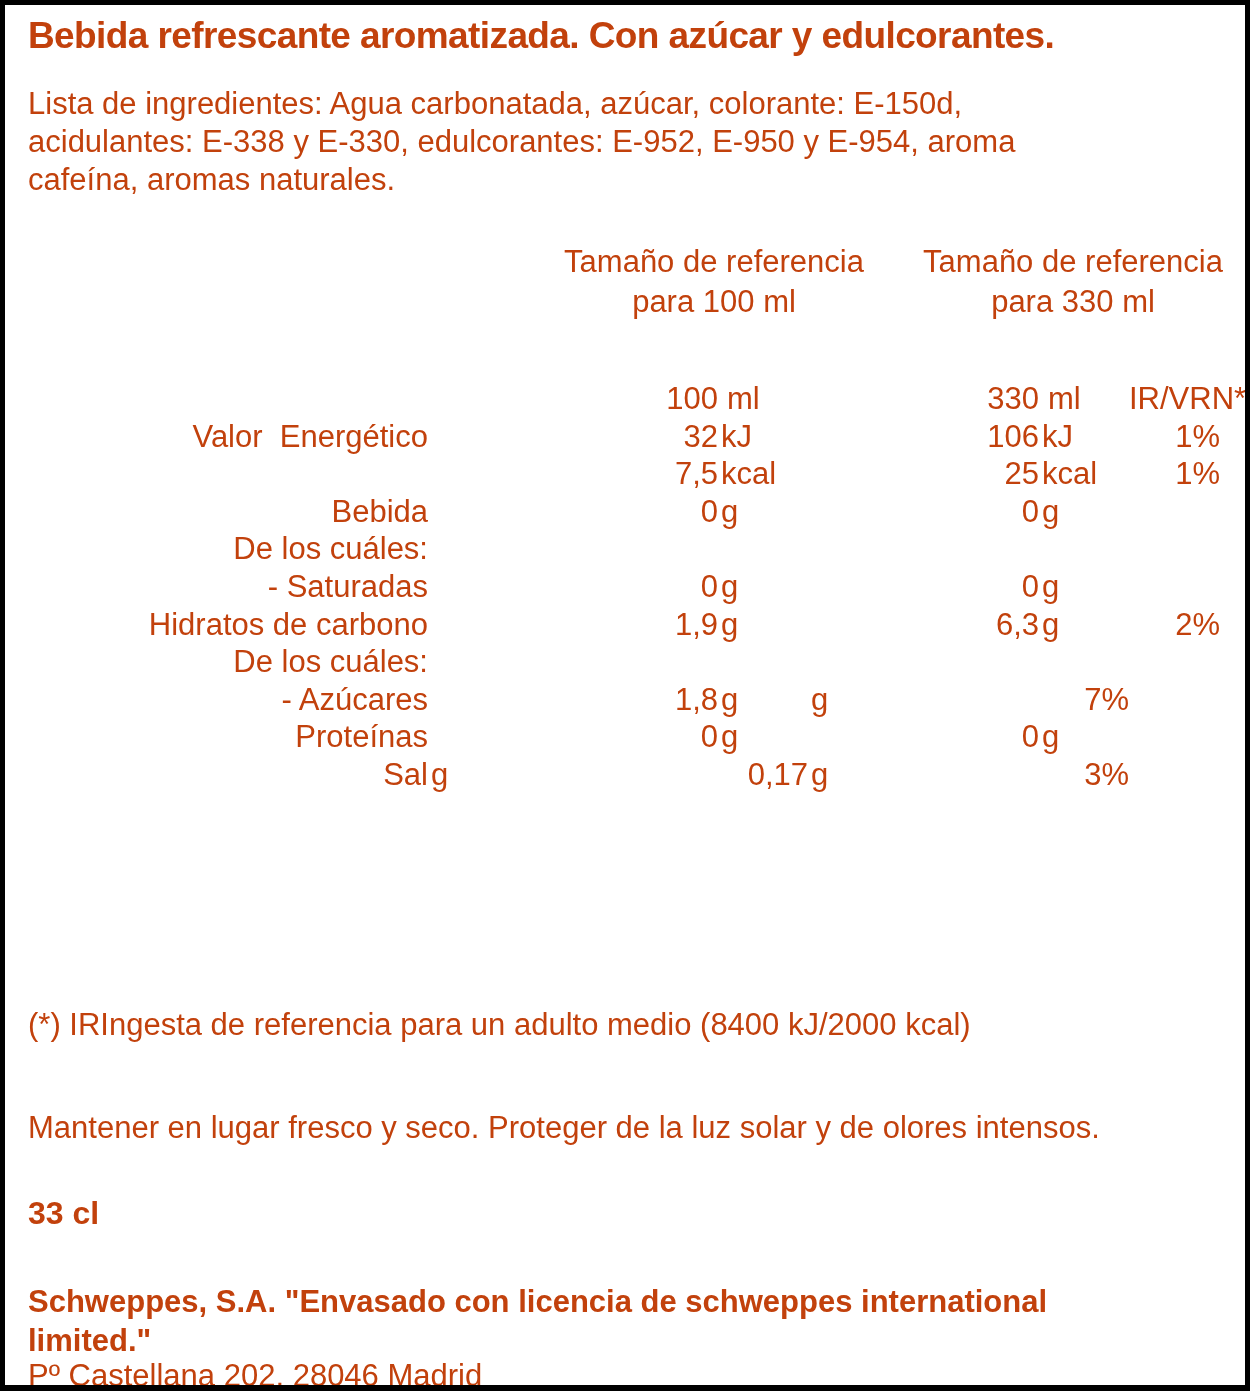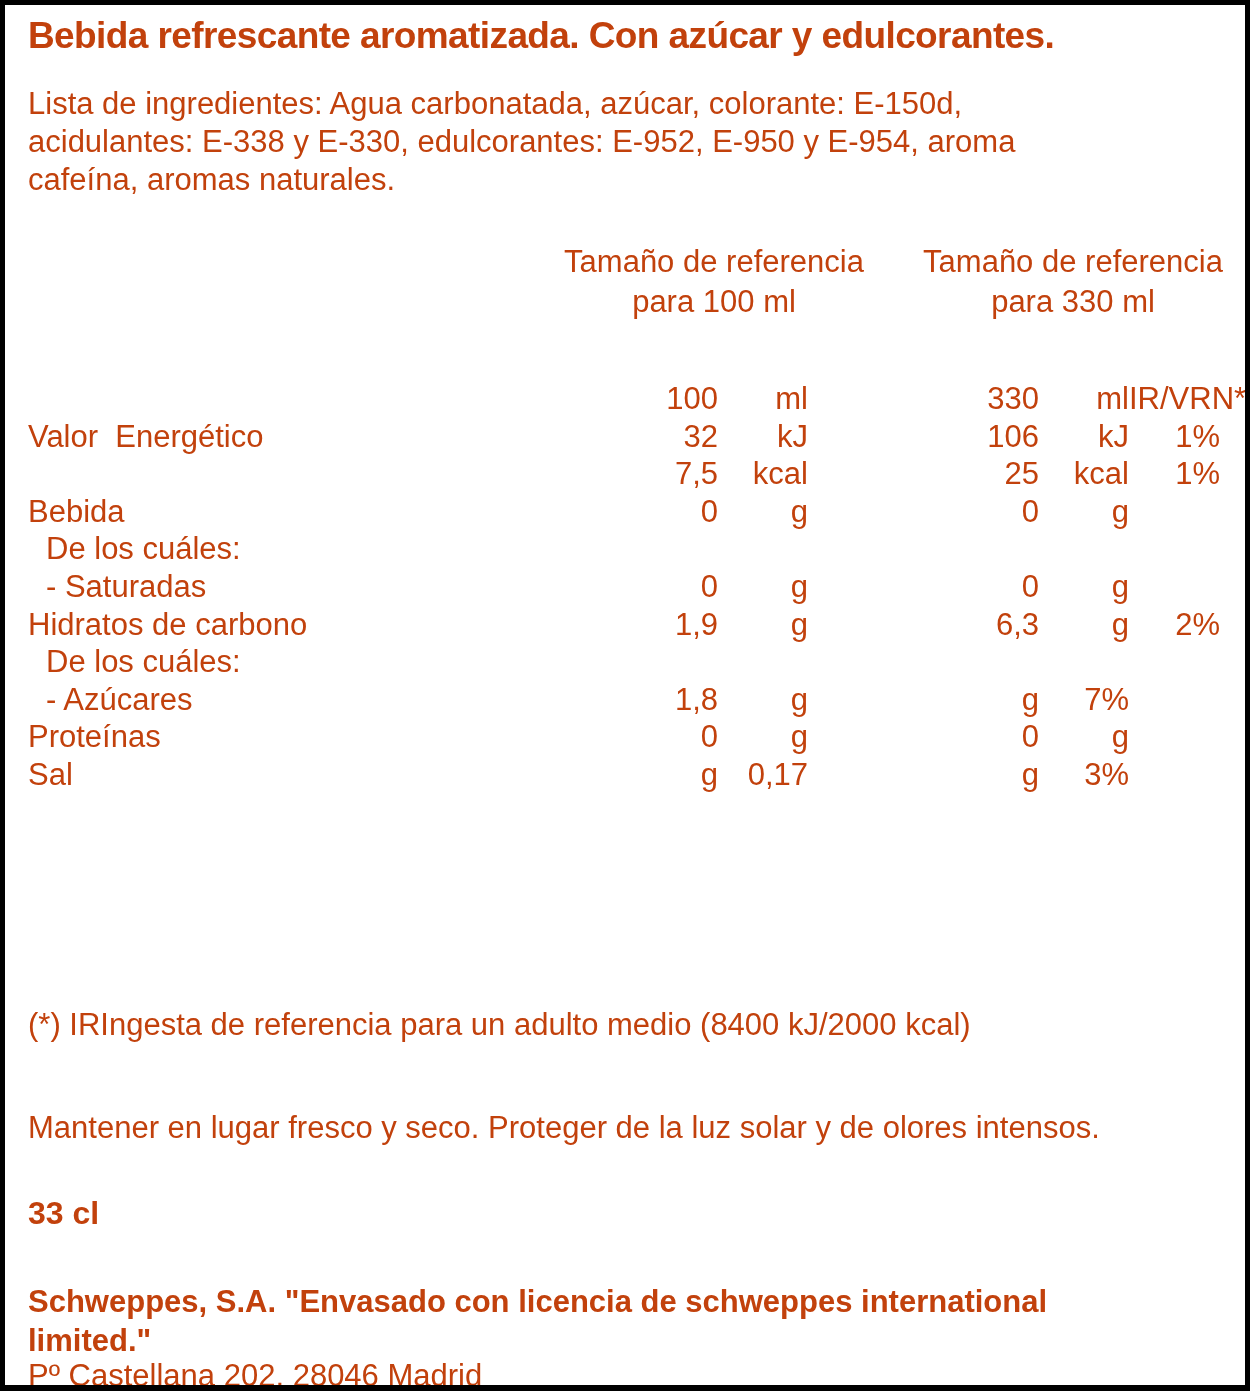--- a/index.html
+++ b/index.html
@@ -36,24 +36,24 @@
     top:375px;left:0;right:0;
     font-size:31px;
   }
   .trow{
     display:grid;
     grid-template-columns:400px 290px 90px 231px 90px 91px;
     padding-left:23px;
     line-height:37.6px;
     white-space:nowrap;
   }
-  .lbl{text-align:left;white-space:pre-wrap;}
+  .lbl{text-align:right;white-space:pre-wrap;}
   .indent .lbl{padding-left:18px;}
   .num{text-align:right;}
-  .unit{text-align:right;padding-left:3px;}
+  .unit{text-align:left;padding-left:3px;}
   .header-row .unit{padding-left:9px;}
   .ir{text-align:right;}
   .footnote{
     top:1001px;left:23px;width:1190px;
     font-size:31px;line-height:38px;
   }
   .storage{
     top:1104px;left:23px;width:1200px;
     font-size:31px;line-height:38px;
   }

